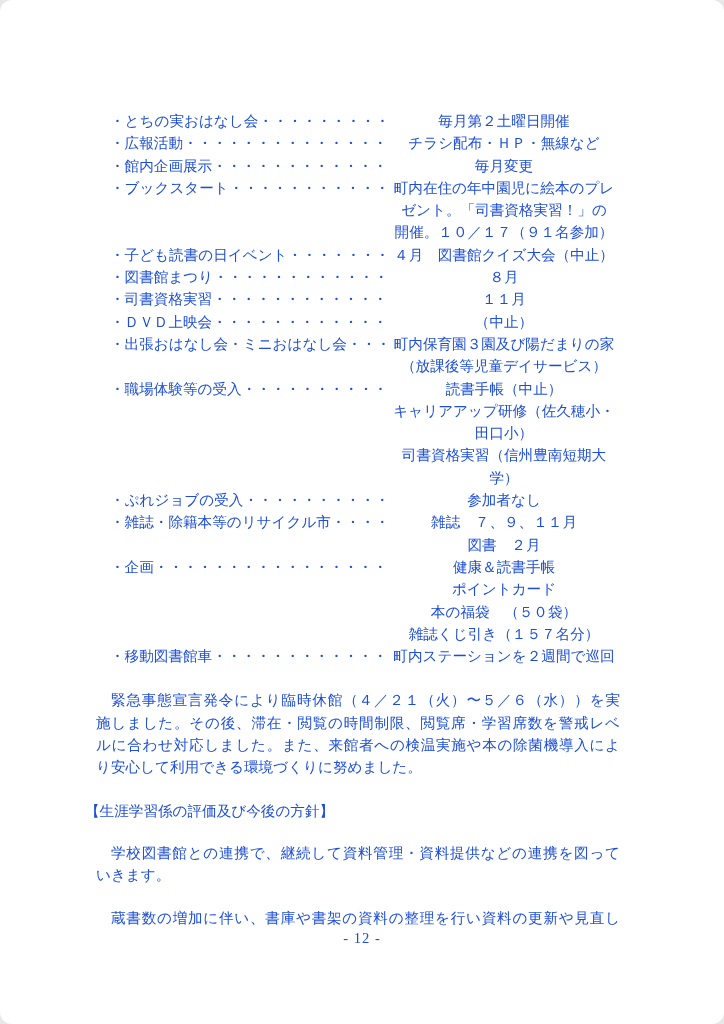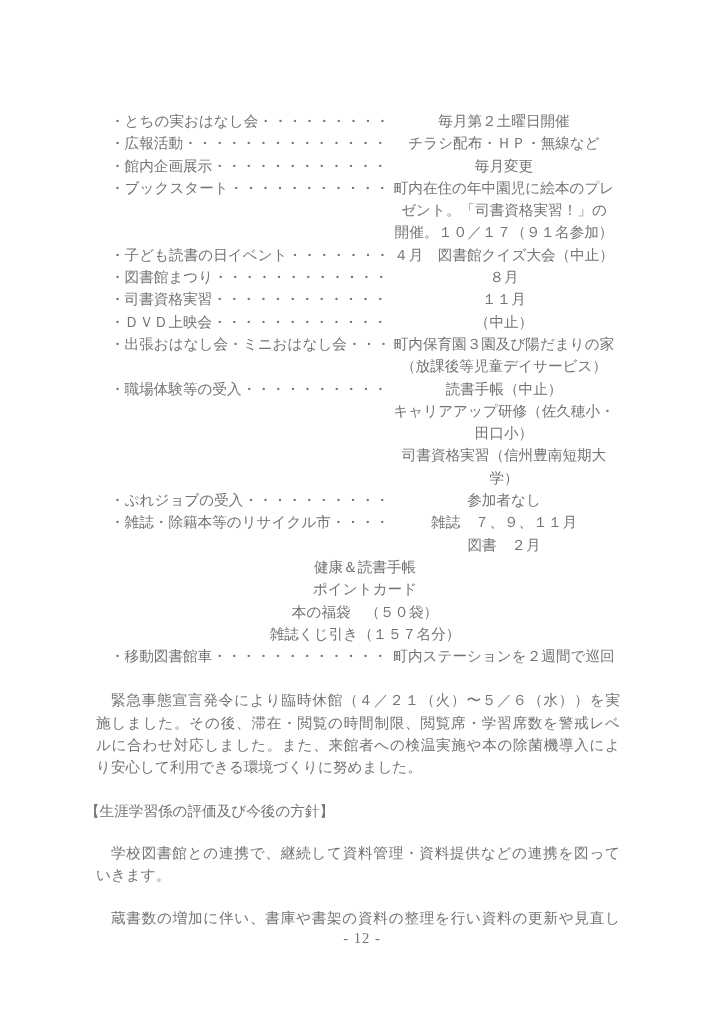--- a/index.html
+++ b/index.html
@@ -5,21 +5,22 @@
   html,body{margin:0;padding:0;background:#e8e8e8;}
   .page{
     position:relative;
     width:724px;height:1024px;
     margin:0 auto;
     background:#ffffff;
     overflow:hidden;
     font-family:"Liberation Serif","DejaVu Serif",serif;
     font-size:14.6px;
     line-height:22.3px;
-    color:#737373;
+    color:#1d4ed8;
+    border-radius:12px;
   }
   .content{
     position:absolute;
     top:110px;left:96px;
     width:524px;
   }
   .list{margin-left:14px;}
   .list-row{display:flex;align-items:flex-start;}
   .leader{
     width:278px;flex:none;
@@ -122,20 +123,21 @@
           </div>
         </div>
         <div class="list-row">
           <div class="leader">・雑誌・除籍本等のリサイクル市・・・・</div>
           <div class="vals">
             <div class="val-line">雑誌　７、９、１１月</div>
             <div class="val-line">図書　２月</div>
           </div>
         </div>
         <div class="list-row">
+          <div class="leader">・企画・・・・・・・・・・・・・・・・</div>
           <div class="vals">
             <div class="val-line">健康＆読書手帳</div>
             <div class="val-line">ポイントカード</div>
             <div class="val-line">本の福袋　（５０袋）</div>
             <div class="val-line">雑誌くじ引き（１５７名分）</div>
           </div>
         </div>
         <div class="list-row">
           <div class="leader">・移動図書館車・・・・・・・・・・・・</div>
           <div class="vals">

